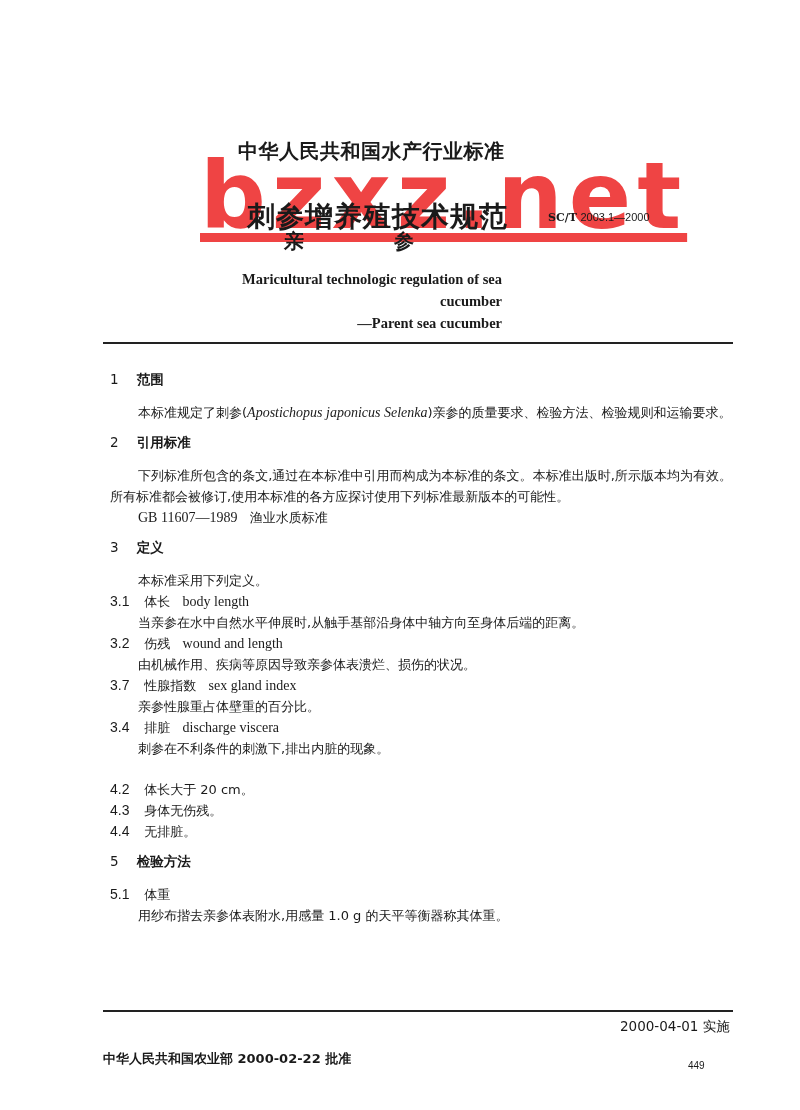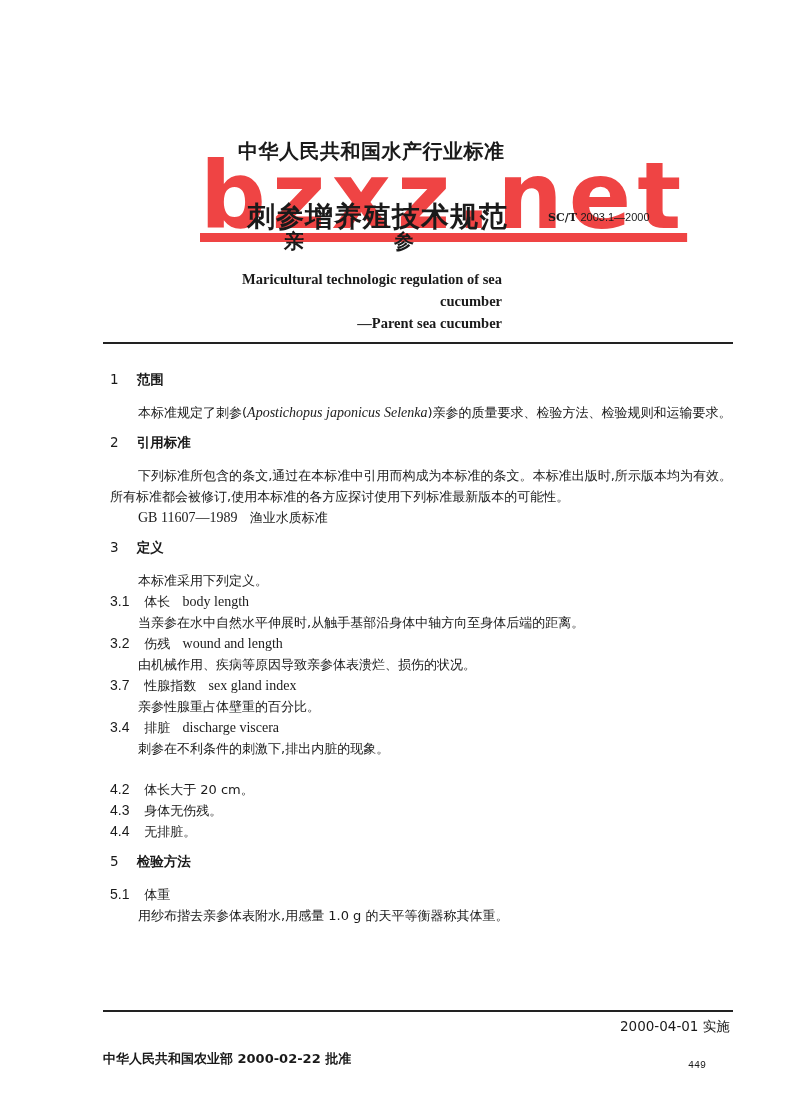--- a/index.html
+++ b/index.html
@@ -66,21 +66,21 @@
   .gap-m { height: 12px; }
   .footer-left {
     left: 103px; top: 1018px;
     font-family: "DejaVu Sans", "Liberation Sans", sans-serif; font-weight: bold; font-size: 13px; margin-top: 32px;
   }
   .footer-right {
     left: 620px; top: 1018px;
     font-family: "DejaVu Sans", "Liberation Sans", sans-serif; font-size: 13.5px;
   }
   .page-num {
-    left: 688px; top: 1060px; font-size: 10px; font-family: Liberation Mono, monospace;
+    left: 688px; top: 1060px; font-size: 10px; font-family: Liberation Sans, sans-serif;
   }
 </style>
 </head>
 <body>
 
 <div class="abs watermark">bzxz.net</div>
 
 <div class="abs header-org">中华人民共和国水产行业标准</div>
 <div class="abs title-main">刺参增养殖技术规范</div>
 <div class="abs title-sub">

